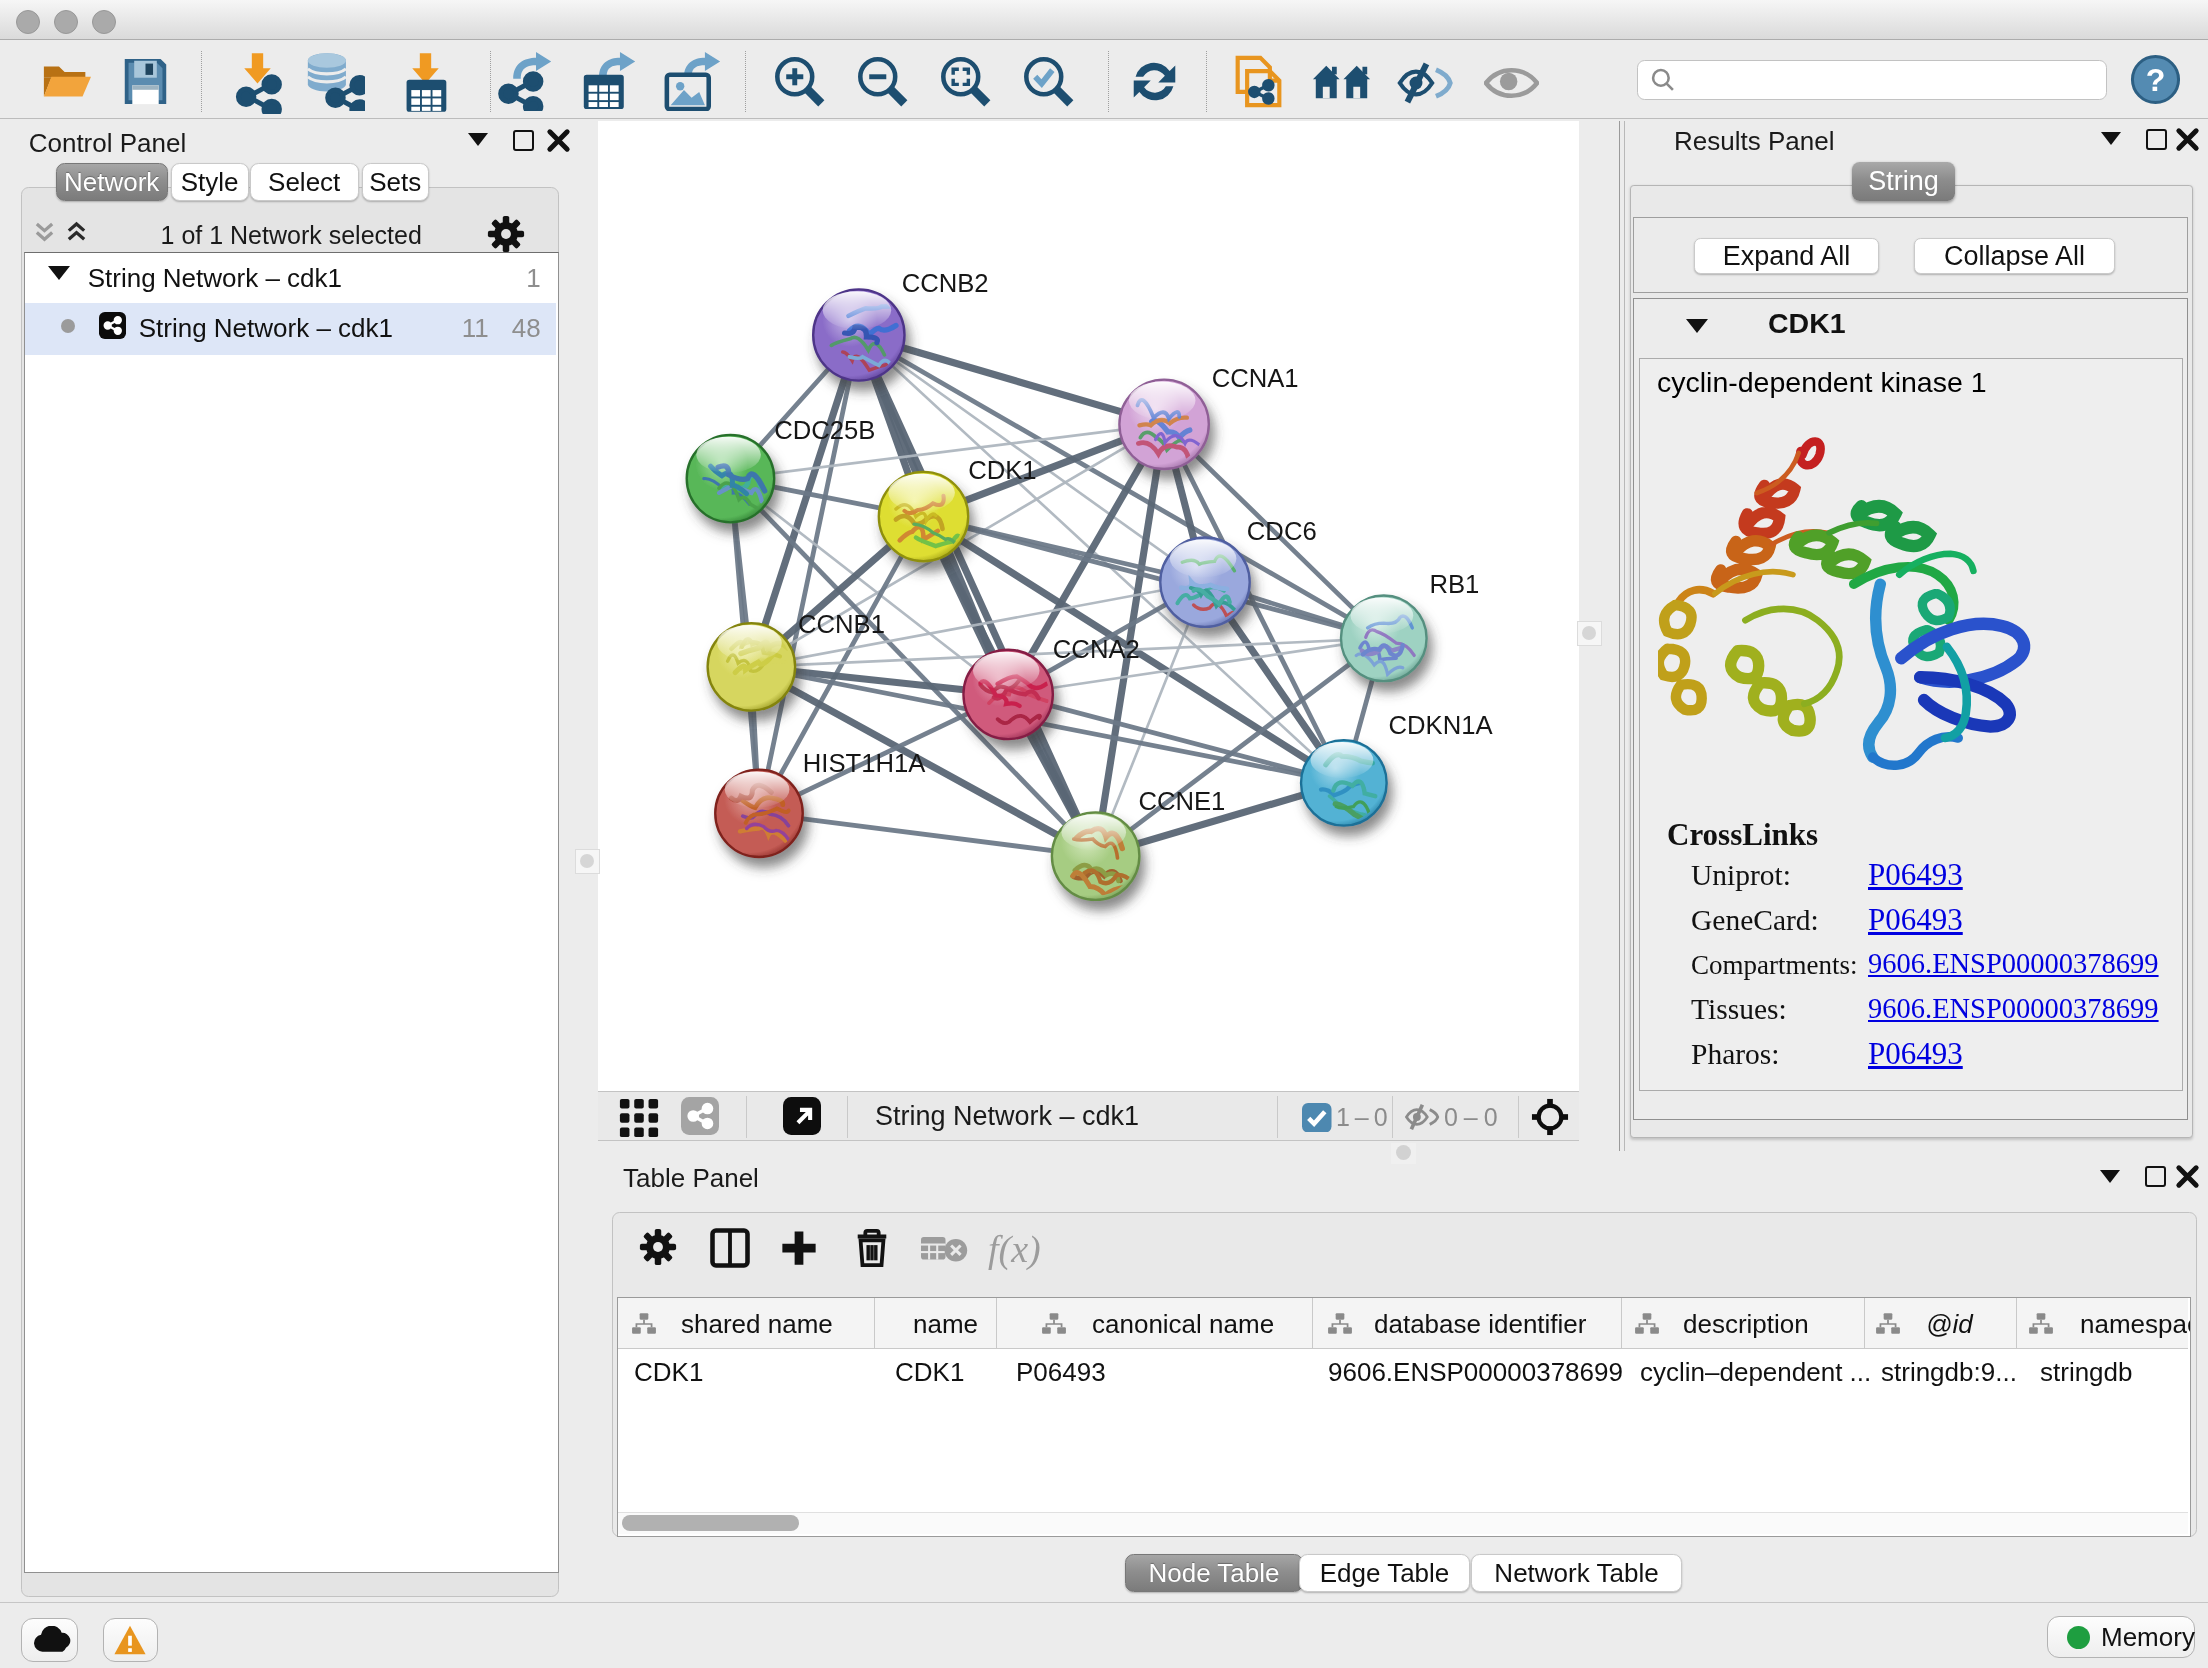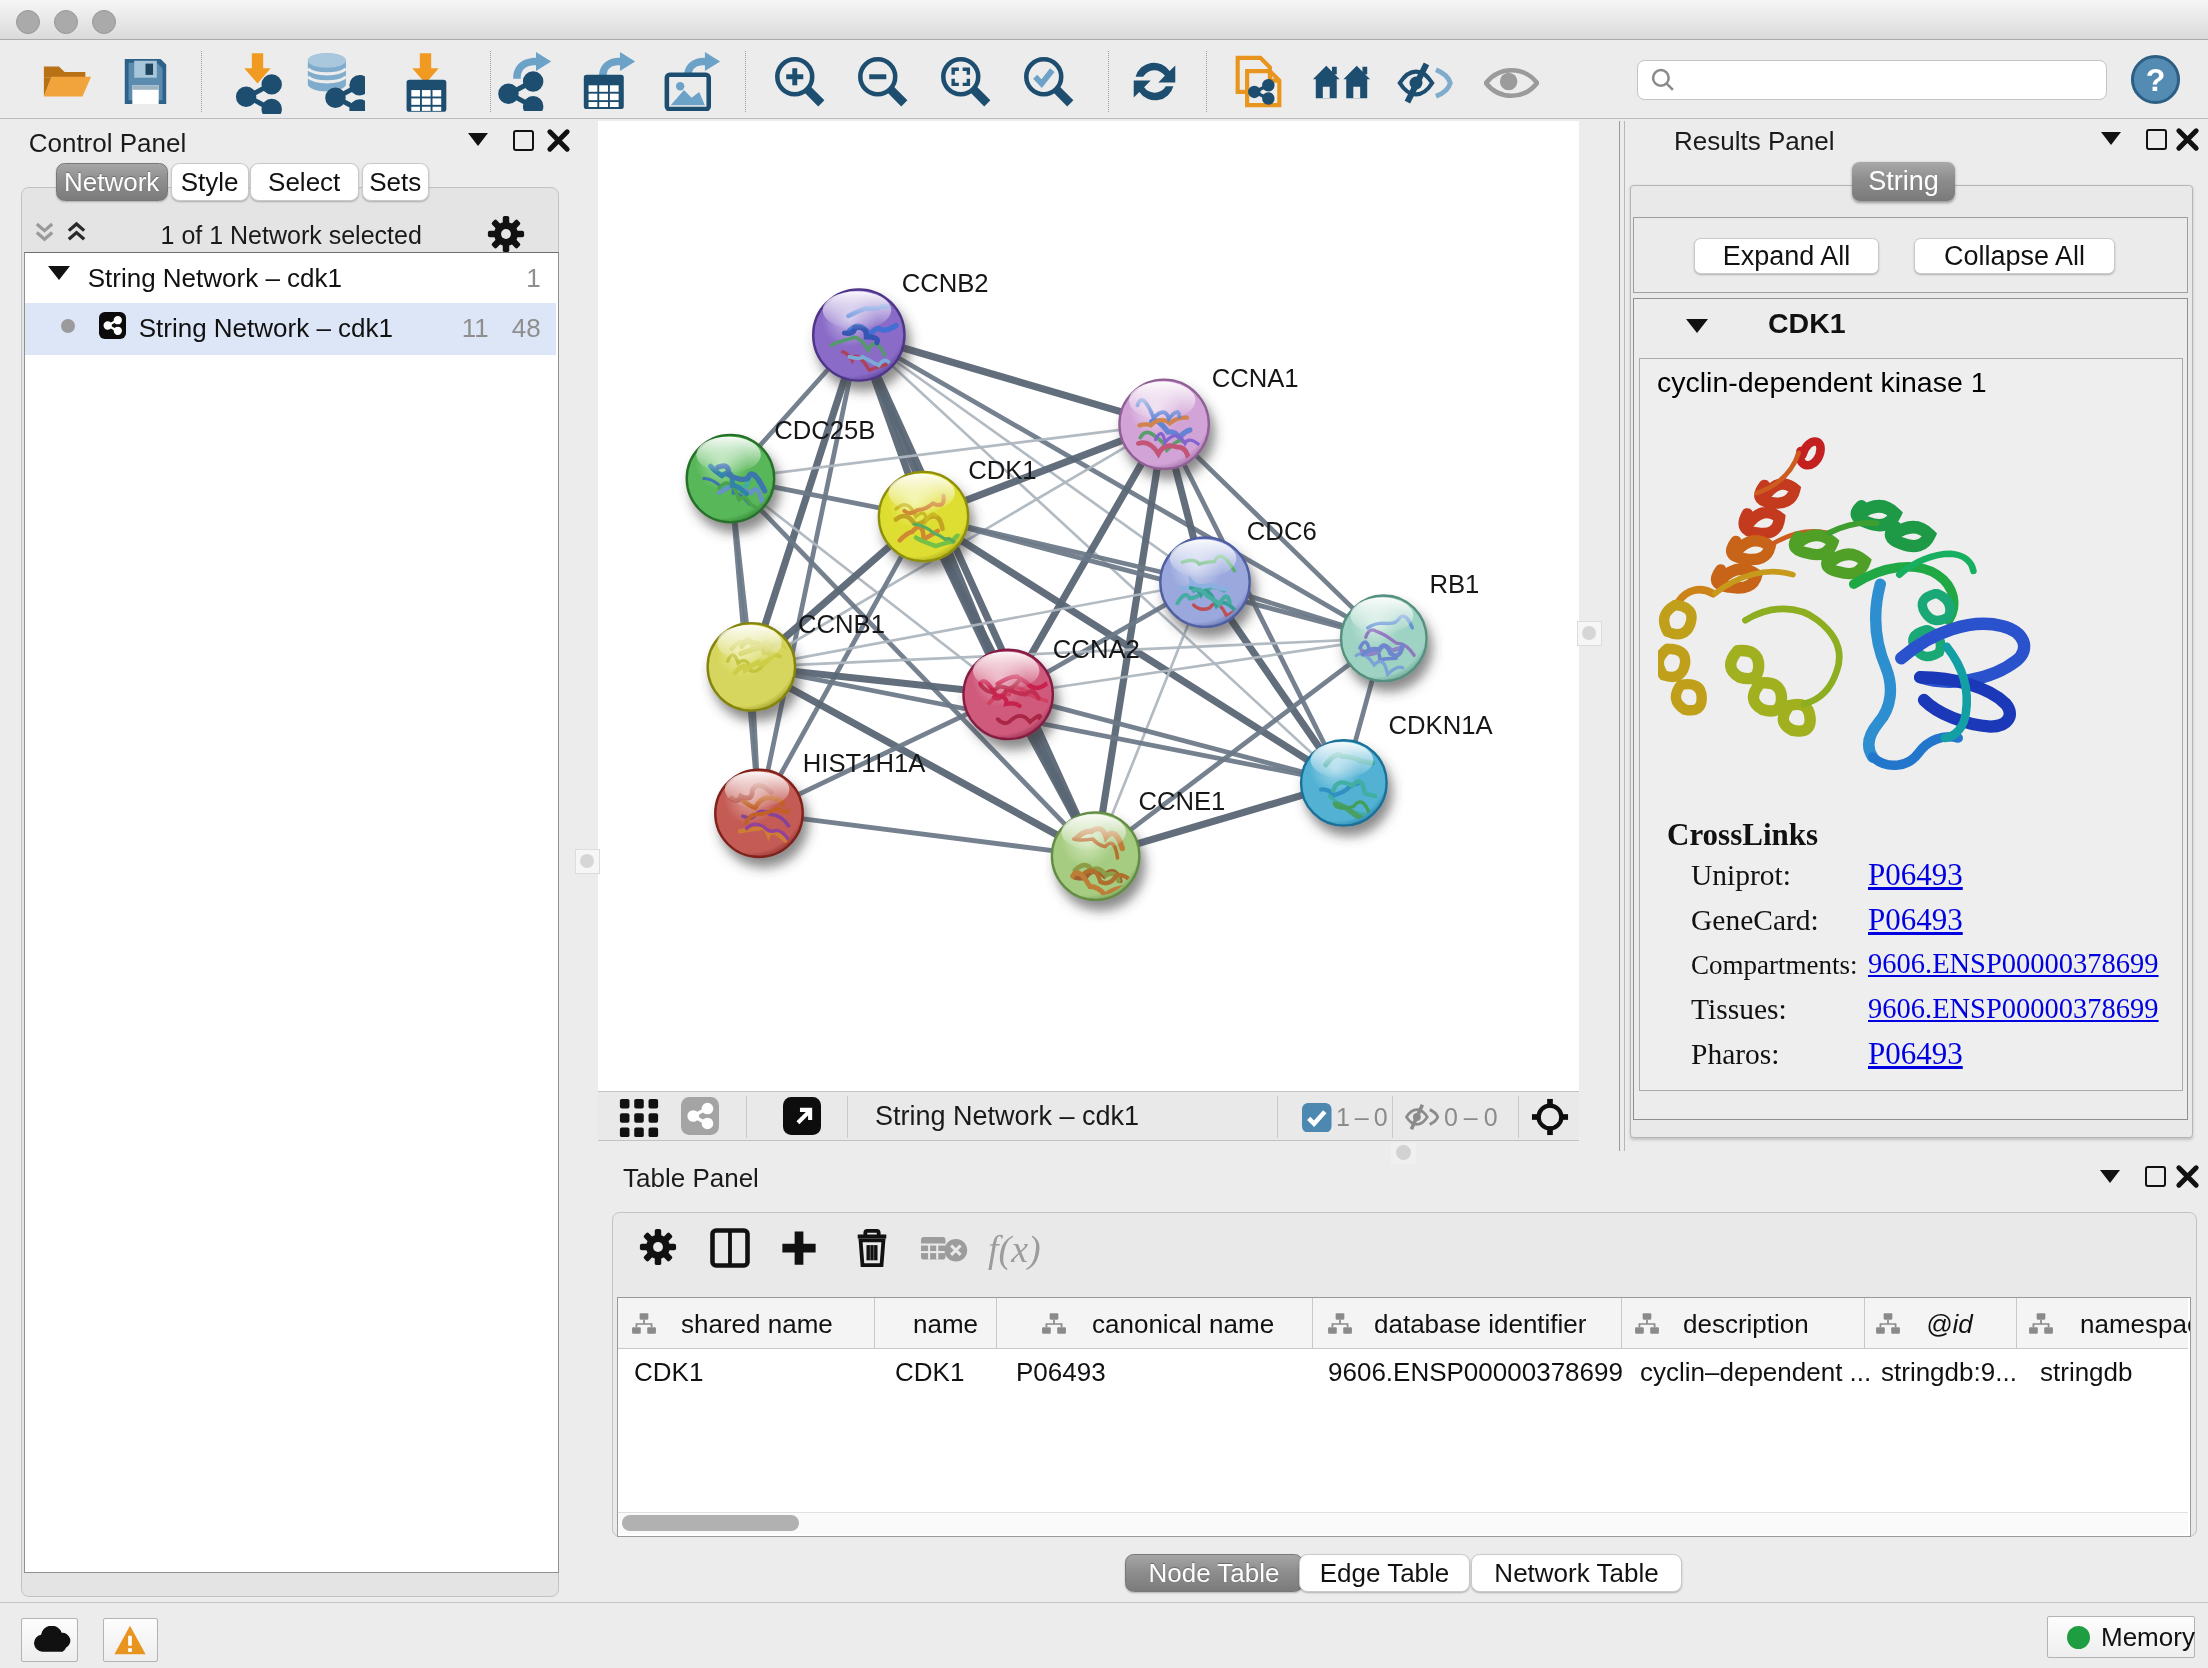--- a/index.html
+++ b/index.html
@@ -50,21 +50,21 @@
 
 
 #rpanel { position:absolute; left:1619px; top:121px; width:590px; height:1030px; background:#ececec; border-left:1.9px solid #9a9a9a;}
 
 
 #tpanel { position:absolute; left:571px; top:1151px; width:1638px; height:451px; background:#ececec; }
 
 
 #statusbar { position:absolute; left:0; top:1602px; width:2208px; height:67px;
   background:#ececec; border-top:1px solid #c6c6c6; }
-.sbtn { position:absolute; background:linear-gradient(#fdfdfd,#eeeeee); border:1.9px solid #b3b3b3; border-radius:2px; }
+.sbtn { position:absolute; background:linear-gradient(#fdfdfd,#eeeeee); border:1.9px solid #b3b3b3; border-radius:12px; }
 </style>
 </head>
 <body>
 
 <div id="titlebar">
   <div class="tlight" style="left:16px;"></div>
   <div class="tlight" style="left:54px;"></div>
   <div class="tlight" style="left:92px;"></div>
 </div>
 

